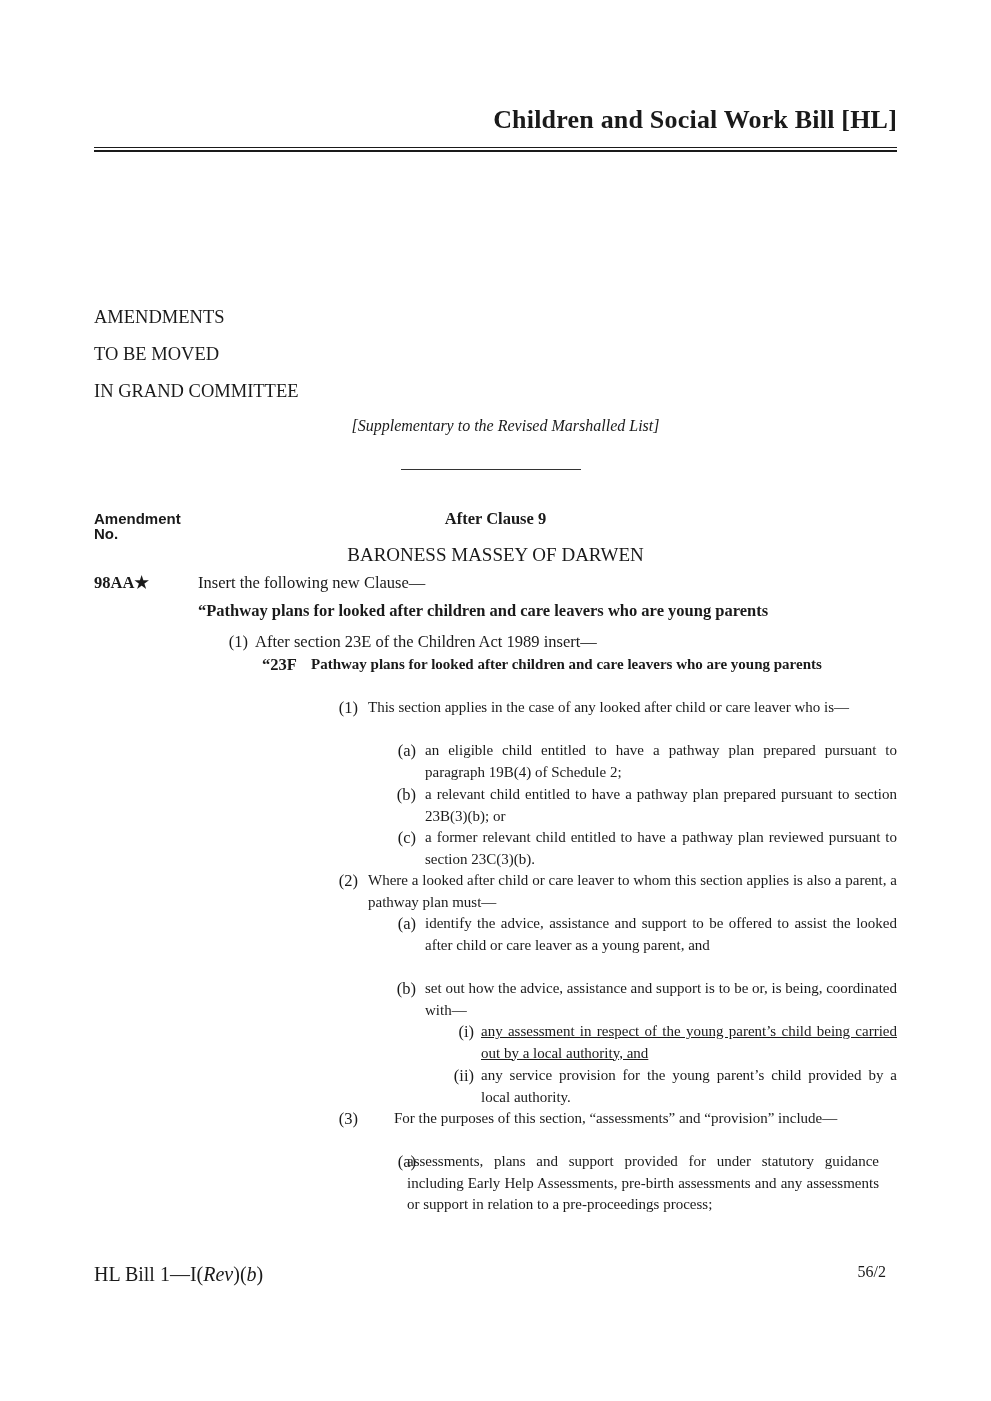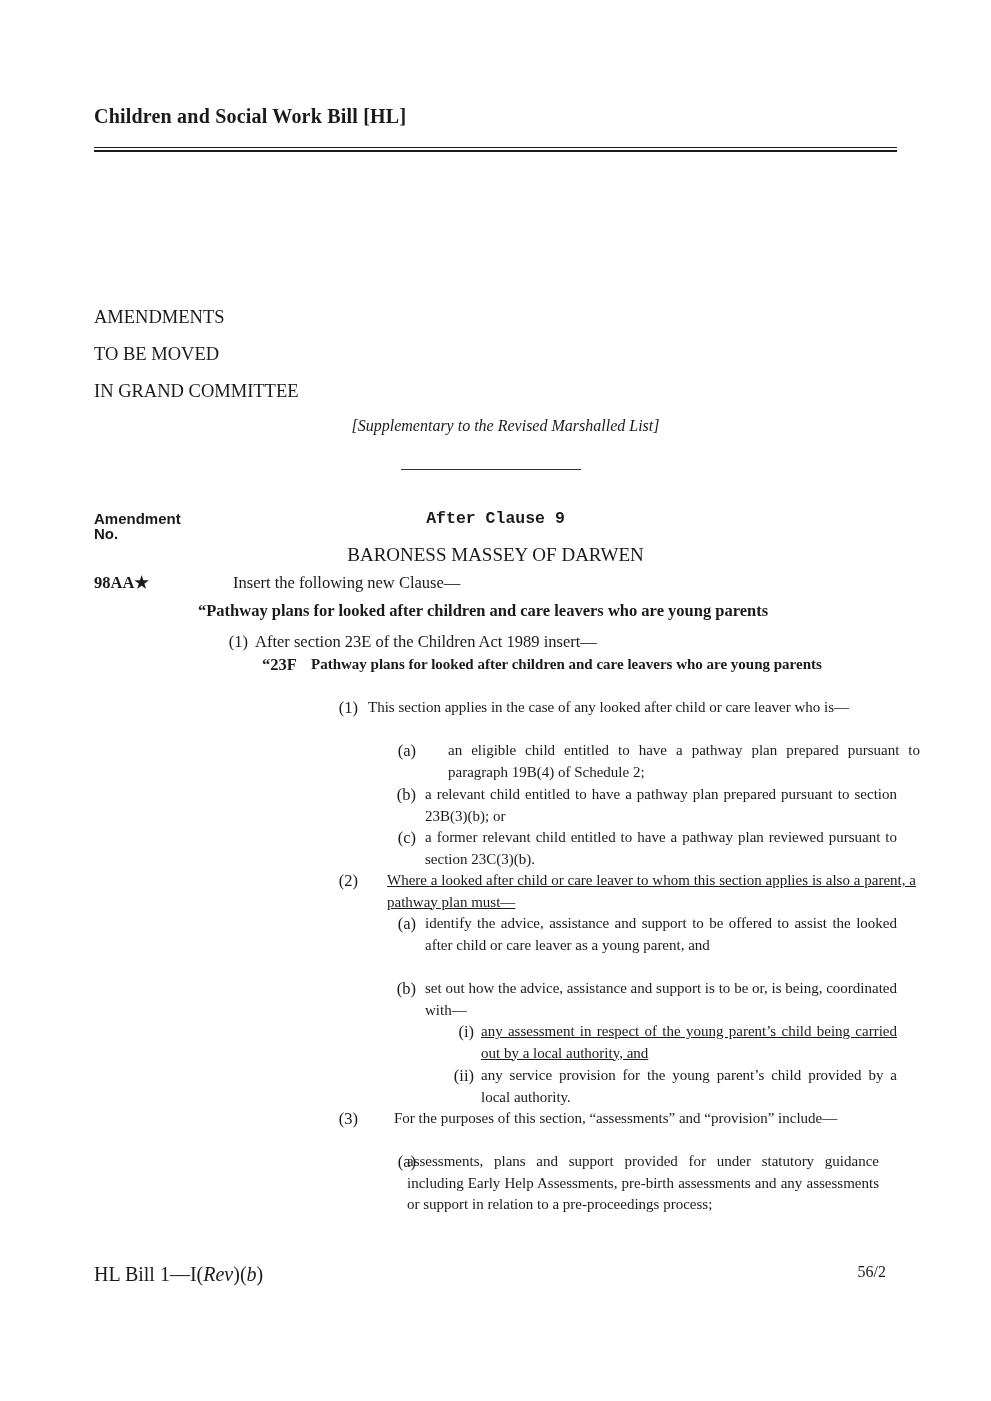--- a/index.html
+++ b/index.html
@@ -13,24 +13,24 @@
       position: relative;
       font-family: "DejaVu Serif", "Liberation Serif", serif;
       color: #1a1a1a;
       overflow: hidden;
     }
     .page-title {
       position: absolute;
       left: 94px;
       width: 803px;
       top: 105px;
-      text-align: left;
-      font-family: "Liberation Serif", serif;
-      font-weight: bold;
-      font-size: 20px;
+      text-align: right;
+      font-family: "Liberation Serif", serif;
+      font-weight: bold;
+      font-size: 26px;
       letter-spacing: 0.2px;
     }
     .rule-thin {
       position: absolute;
       left: 94px;
       width: 803px;
       top: 147px;
       height: 0;
       border-top: 1px solid #1a1a1a;
     }
@@ -76,21 +76,21 @@
       font-size: 15px;
       line-height: 15px;
       width: 100px;
     }
     .after-clause {
       position: absolute;
       left: 94px;
       width: 803px;
       top: 509px;
       text-align: center;
-      font-family: Liberation Mono, monospace;
+      font-family: Liberation Serif, serif;
       font-weight: bold;
       font-size: 16.5px;
     }
     .sponsor {
       position: absolute;
       left: 94px;
       width: 803px;
       top: 544px;
       text-align: center;
       font-family: "Liberation Serif", serif;
@@ -159,43 +159,43 @@
   <div class="short-rule"></div>
 
   <div class="amend-no-label">
     <div>Amendment</div>
     <div>No.</div>
   </div>
   <div class="after-clause">After Clause 9</div>
   <div class="sponsor">BARONESS MASSEY OF DARWEN</div>
 
   <div class="amend-number">98AA★</div>
-  <div class="line" style="left:198px; top:572px;margin-left:35px;">Insert the following new Clause—</div>
+  <div class="line" style="left:198px; top:572px;">Insert the following new Clause—</div>
   <div class="line bold" style="left:198px; top:600px;">“Pathway plans for looked after children and care leavers who are young parents</div>
 
   <div class="num" style="left:200px; width:48px; top:631px;">(1)</div>
   <div class="line" style="left:255px; top:631px;">After section 23E of the Children Act 1989 insert—</div>
 
   <div class="line bold" style="left:262px; top:654px;">“23F</div>
   <div class="justify-block bold" style="left:311px; width:586px; top:654px;">Pathway plans for looked after children and care leavers who are young parents</div>
 
   <div class="num" style="left:320px; width:38px; top:697px;">(1)</div>
   <div class="justify-block" style="left:368px; width:529px; top:697px;">This section applies in the case of any looked after child or care leaver who is—</div>
 
   <div class="num" style="left:380px; width:36px; top:740px;">(a)</div>
-  <div class="justify-block" style="left:425px; width:472px; top:740px;margin-left:23px;">an eligible child entitled to have a pathway plan prepared pursuant to paragraph 19B(4) of Schedule 2;</div>
+  <div class="justify-block" style="left:425px; width:472px; top:740px;">an eligible child entitled to have a pathway plan prepared pursuant to paragraph 19B(4) of Schedule 2;</div>
 
   <div class="num" style="left:380px; width:36px; top:784px;">(b)</div>
   <div class="justify-block" style="left:425px; width:472px; top:784px;">a relevant child entitled to have a pathway plan prepared pursuant to section 23B(3)(b); or</div>
 
   <div class="num" style="left:380px; width:36px; top:827px;">(c)</div>
   <div class="justify-block" style="left:425px; width:472px; top:827px;">a former relevant child entitled to have a pathway plan reviewed pursuant to section 23C(3)(b).</div>
 
   <div class="num" style="left:320px; width:38px; top:870px;">(2)</div>
-  <div class="justify-block" style="left:387px; width:529px; top:870px;text-decoration:underline;">Where a looked after child or care leaver to whom this section applies is also a parent, a pathway plan must—</div>
+  <div class="justify-block" style="left:368px; width:529px; top:870px;">Where a looked after child or care leaver to whom this section applies is also a parent, a pathway plan must—</div>
 
   <div class="num" style="left:380px; width:36px; top:913px;">(a)</div>
   <div class="justify-block" style="left:425px; width:472px; top:913px;">identify the advice, assistance and support to be offered to assist the looked after child or care leaver as a young parent, and</div>
 
   <div class="num" style="left:380px; width:36px; top:978px;">(b)</div>
   <div class="justify-block" style="left:425px; width:472px; top:978px;">set out how the advice, assistance and support is to be or, is being, coordinated with—</div>
 
   <div class="num" style="left:430px; width:44px; top:1021px;">(i)</div>
   <div class="justify-block" style="left:481px; width:416px; top:1021px;text-decoration:underline;">any assessment in respect of the young parent’s child being carried out by a local authority, and</div>
 

